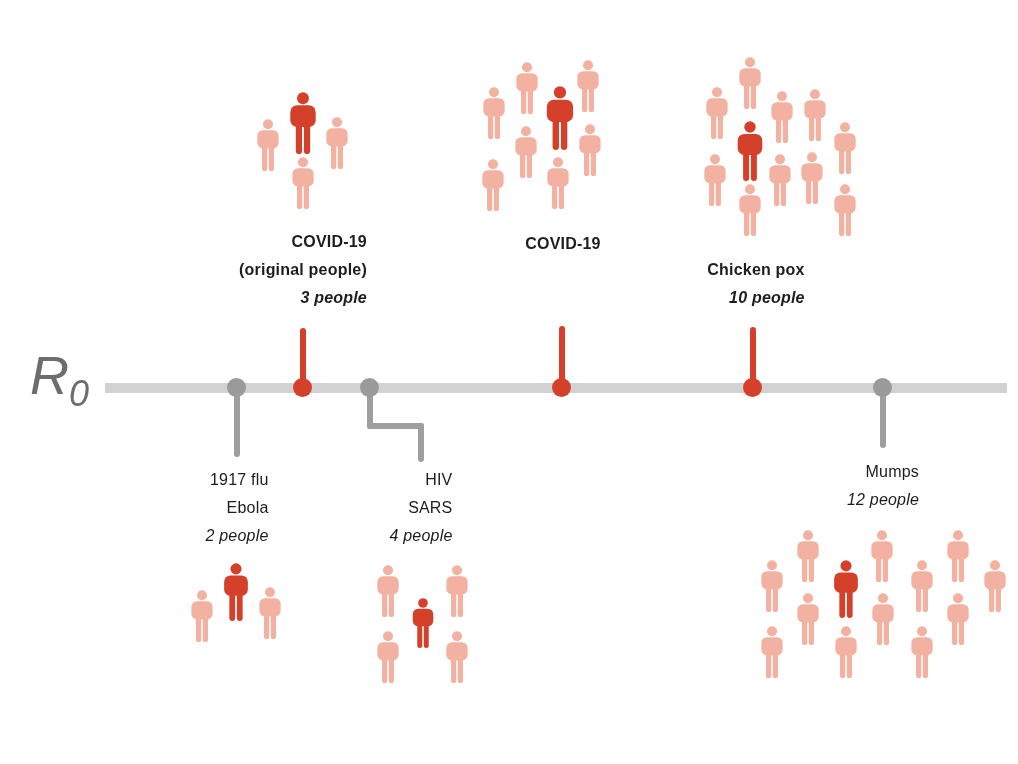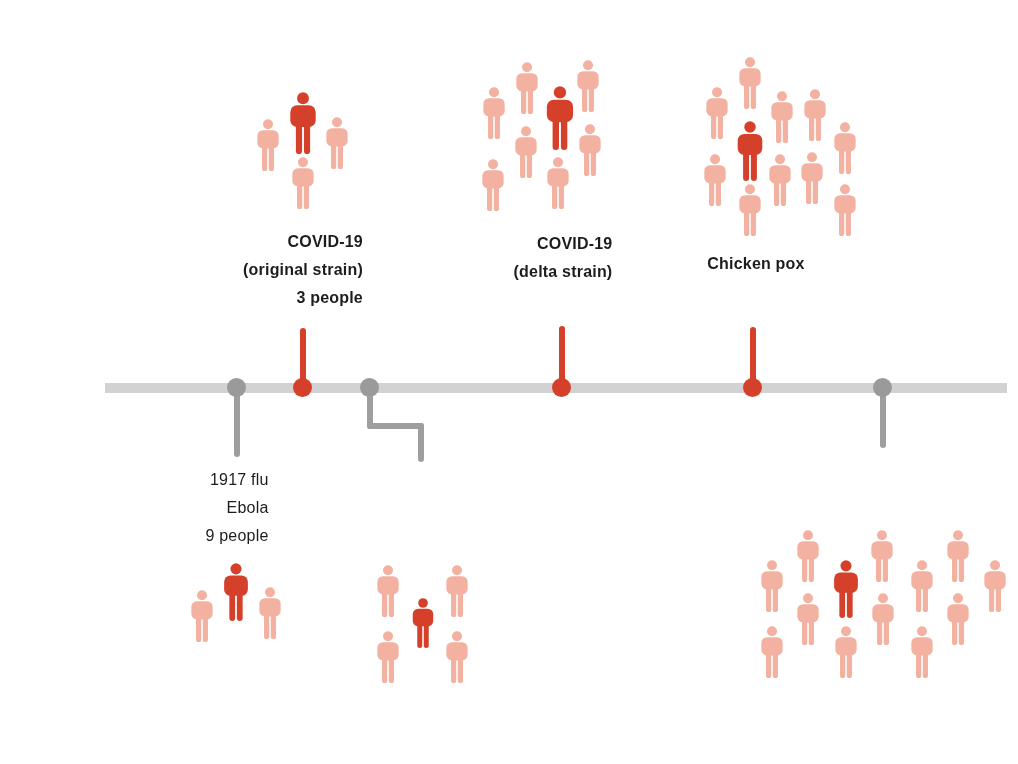--- a/index.html
+++ b/index.html
@@ -36,26 +36,26 @@
   .s2b{left:367px;top:423px;width:57px;height:6px;}
   .s2c{left:418px;top:423px;width:6px;height:39px;}
 
   
   .label-block{
     position:absolute;transform:translateX(-50%);text-align:right;white-space:nowrap;
     color:var(--text);font-size:16px;line-height:28px;letter-spacing:.2px;
   }
   .label-block .lname:empty{display:none;}
   .top-label{font-weight:700;}
-  .lcount{}
+  .lcount{font-style:italic;}
   .lb0{left:237px;top:466px}
   .lb1{left:303px;top:228px}
   .lb2{left:421px;top:466px}
   .lb3{left:563px;top:230px}
-  .lb4{left:756px;top:250px}
+  .lb4{left:756px;top:256px}
   .lb5{left:883px;top:458px}
 </style>
 </head>
 <body>
 
 <div class="stage">
 
   <svg id="people-layer" viewBox="0 0 1018 764" xmlns="http://www.w3.org/2000/svg" xmlns:xlink="http://www.w3.org/1999/xlink">
     <defs>
       <symbol id="person-shape" viewBox="0 0 48 100">
@@ -117,54 +117,65 @@
         <use href="#person-shape" xlink:href="#person-shape" x="795.5" y="593" width="25.0" height="52" fill="#f3b1a1"></use>
         <use href="#person-shape" xlink:href="#person-shape" x="870.5" y="593" width="25.0" height="52" fill="#f3b1a1"></use>
         <use href="#person-shape" xlink:href="#person-shape" x="945.5" y="593" width="25.0" height="52" fill="#f3b1a1"></use>
         <use href="#person-shape" xlink:href="#person-shape" x="759.5" y="626" width="25.0" height="52" fill="#f3b1a1"></use>
         <use href="#person-shape" xlink:href="#person-shape" x="833.5" y="626" width="25.0" height="52" fill="#f3b1a1"></use>
         <use href="#person-shape" xlink:href="#person-shape" x="909.5" y="626" width="25.0" height="52" fill="#f3b1a1"></use>
       </g>
     </svg>
 
   <div class="axis-line"></div>
+  <div class="r0"><span>R</span><sub>0</sub></div>
 
   <div class="stem gray s0"></div>
   <div class="stem red  s1"></div>
   <div class="stem gray s2a"></div>
   <div class="stem gray s2b"></div>
   <div class="stem gray s2c"></div>
   <div class="stem red  s3"></div>
   <div class="stem red  s4"></div>
   <div class="stem gray s5"></div>
 
   <div class="dot gray m0"></div>
   <div class="dot red  m1"></div>
   <div class="dot gray m2"></div>
   <div class="dot red  m3"></div>
   <div class="dot red  m4"></div>
   <div class="dot gray m5"></div>
 
   <div class="label-block lb0">
     <div class="lname">1917 flu</div>
     <div class="lname">Ebola</div>
-    <div class="lcount">9 people</div>
+    <div class="lcount">2 people</div>
   </div>
 
   <div class="label-block top-label lb1">
     <div class="lname">COVID-19</div>
-    <div class="lname">(original strain)</div>
+    <div class="lname">(original people)</div>
     <div class="lcount">3 people</div>
   </div>
 
+  <div class="label-block lb2">
+    <div class="lname">HIV</div>
+    <div class="lname">SARS</div>
+    <div class="lcount">4 people</div>
+  </div>
 
   <div class="label-block top-label lb3">
     <div class="lname">COVID-19</div>
-    <div class="lname">(delta strain)</div>
   </div>
 
   <div class="label-block top-label lb4">
     <div class="lname">Chicken pox</div>
 
+    <div class="lcount">10 people</div>
   </div>
 
+  <div class="label-block lb5">
+    <div class="lname">Mumps</div>
+
+    <div class="lcount">12 people</div>
+  </div>
 
 </div>
 
 </body></html>

